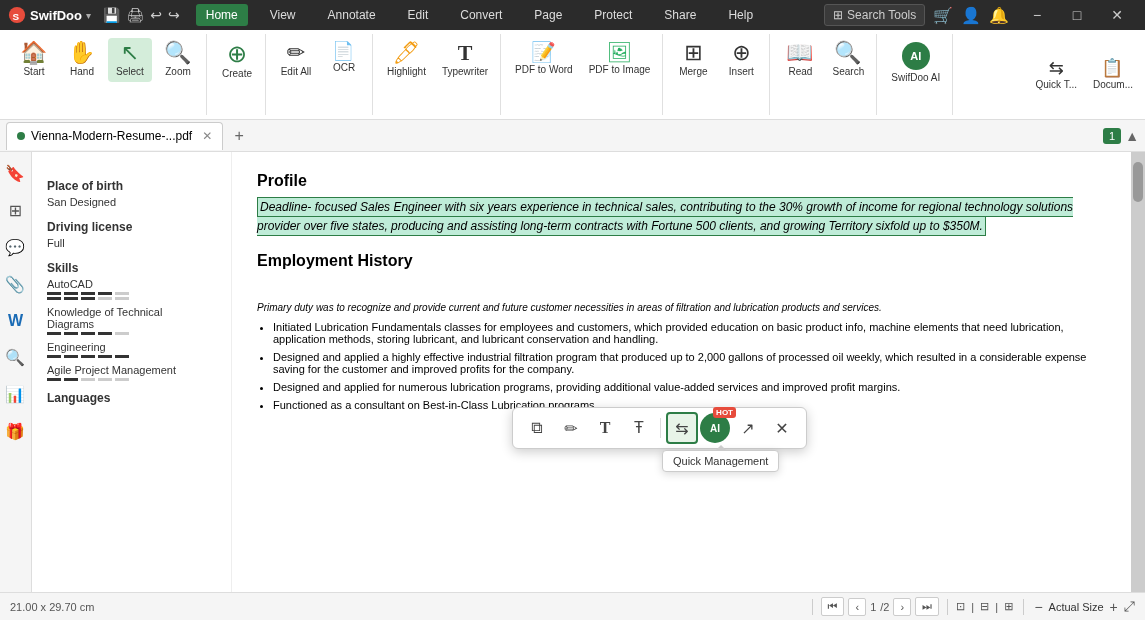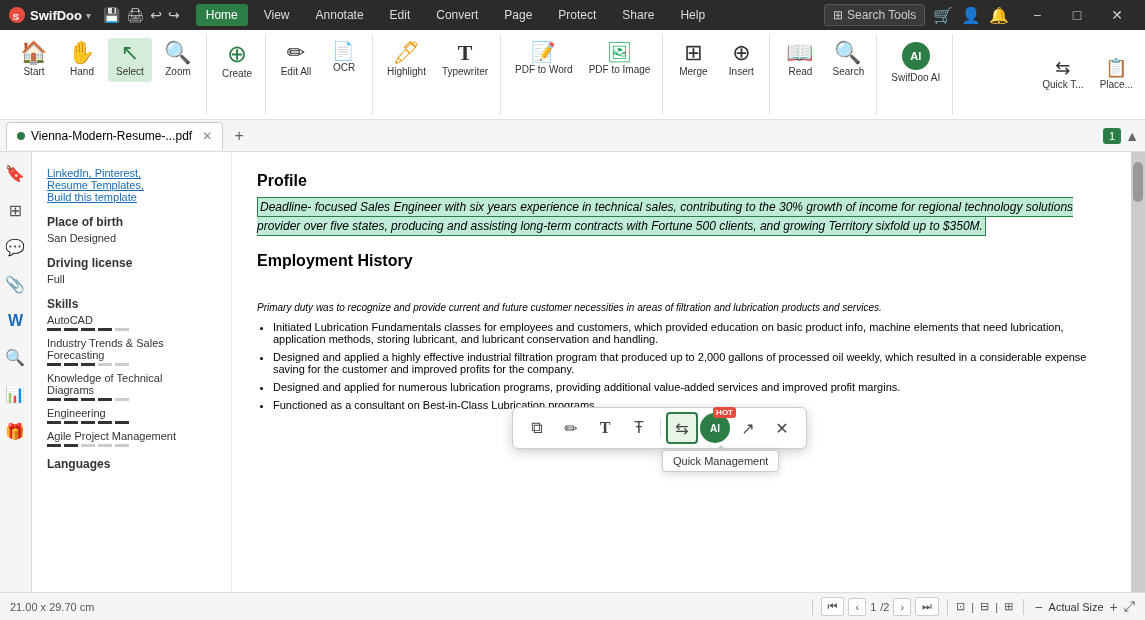--- a/index.html
+++ b/index.html
@@ -9,21 +9,21 @@
     .titlebar {
       display: flex; align-items: center; background: #2b2b2b; color: #fff;
       height: 30px; padding: 0 8px; gap: 8px;
     }
     .titlebar-logo { display: flex; align-items: center; gap: 4px; }
     .titlebar-logo svg { width: 18px; height: 18px; }
     .titlebar-app-name { font-size: 13px; font-weight: 600; color: #fff; }
     .titlebar-dropdown { color: #aaa; font-size: 10px; }
     .titlebar-icons { display: flex; gap: 6px; align-items: center; margin-left: 4px; }
     .titlebar-icons span { font-size: 14px; color: #ccc; cursor: pointer; }
-    .titlebar-menu { display: flex; align-items: flex-start; gap: 6px; margin-left: 8px; flex: 1; }
+    .titlebar-menu { display: flex; align-items: flex-start; gap: 12px; margin-left: 8px; flex: 1; }
     .menu-item {
       padding: 4px 10px; font-size: 12px; color: #ddd; cursor: pointer; border-radius: 3px;
     }
     .titlebar-right { display: flex; align-items: center; gap: 8px; margin-left: auto; }
     .search-tools-btn {
       display: flex; align-items: center; gap: 4px; background: #3a3a3a;
       border: 1px solid #555; border-radius: 3px; padding: 3px 8px; color: #ccc; font-size: 12px; cursor: pointer;
     }
     .win-controls { display: flex; gap: 0; }
     .win-btn { width: 40px; height: 30px; display: flex; align-items: center; justify-content: center; color: #ccc; cursor: pointer; font-size: 14px; }
@@ -316,21 +316,21 @@
       </div>
     </div>
   </div>
   <div class="ribbon-right">
     <div class="ribbon-tool">
       <span class="icon" style="font-size:18px">⇆</span>
       <span class="label">Quick T...</span>
     </div>
     <div class="ribbon-tool">
       <span class="icon" style="font-size:18px">📋</span>
-      <span class="label">Place...</span>
+      <span class="label">Docum...</span>
     </div>
   </div>
 </div>
 
 <div class="tabbar">
   <div class="tab">
     <div class="dot"></div>
     <span>Vienna-Modern-Resume-...pdf</span>
     <span style="margin-left:4px;color:#888;font-size:12px">✕</span>
   </div>
@@ -351,39 +351,33 @@
     <span class="sidebar-icon" style="font-weight:bold;color:#1a6bb5">W</span>
     <span class="sidebar-icon">🔍</span>
     <span class="sidebar-icon">📊</span>
     <span class="sidebar-icon gift">🎁</span>
   </div>
 
   <div class="pdf-area">
     <div class="pdf-container">
 
       <div class="pdf-left-panel">
-        <div style="margin-bottom:8px">
-          <span class="link-line">LinkedIn, Pinterest,</span>
-          <span class="link-line">Resume Templates,</span>
-          <span class="link-line">Build this template</span>
-        </div>
         <div class="section-title">Place of birth</div>
         <div>San Designed</div>
         <div class="section-title">Driving license</div>
         <div>Full</div>
         <div class="section-title">Skills</div>
         <div>AutoCAD</div>
         <div class="skill-bar-row">
           <div class="skill-seg"></div>
             <div class="skill-seg"></div>
             <div class="skill-seg"></div>
           <div class="skill-seg"></div>
             <div class="skill-seg" style="background:#ccc"></div>
         </div>
-        <div style="margin-top:6px">Industry Trends &amp; Sales<br>Forecasting</div>
         <div class="skill-bar-row">
           <div class="skill-seg"></div>
             <div class="skill-seg"></div>
             <div class="skill-seg"></div>
           <div class="skill-seg" style="background:#ccc"></div>
             <div class="skill-seg" style="background:#ccc"></div>
         </div>
         <div style="margin-top:6px">Knowledge of Technical<br>Diagrams</div>
         <div class="skill-bar-row">
           <div class="skill-seg"></div>

